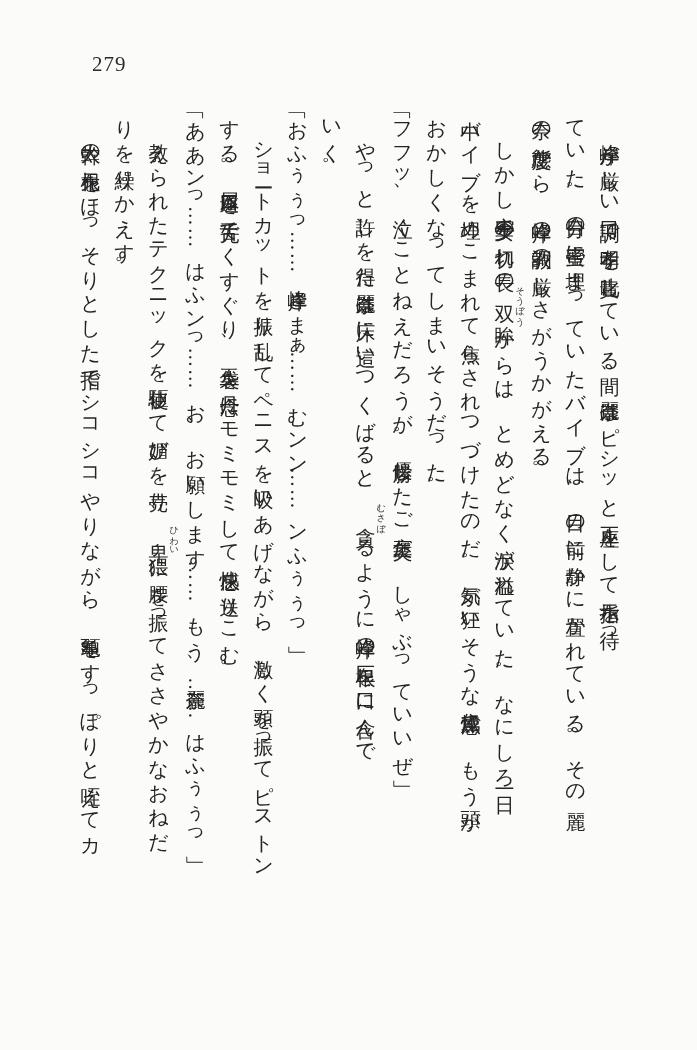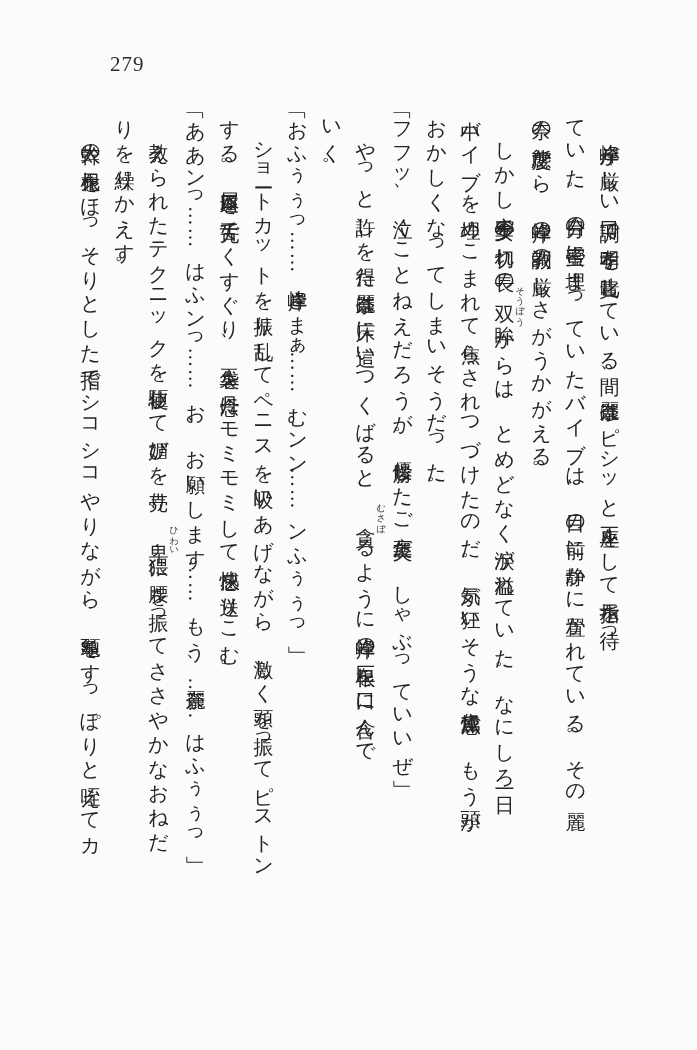--- a/index.html
+++ b/index.html
@@ -16,21 +16,21 @@
     position: relative;
     width: 697px;
     height: 1050px;
     background: #fbfbf9;
     color: #242424;
     overflow: hidden;
   }
   .page-number {
     position: absolute;
     top: 52px;
-    left: 110px;
+    left: 92px;
     font-size: 21px;
     letter-spacing: 1px;
     color: #2b2b2b;
   }
   .text-block {
     position: absolute;
     top: 106px;
     right: 70px;
     height: 880px;
     writing-mode: vertical-rl;

